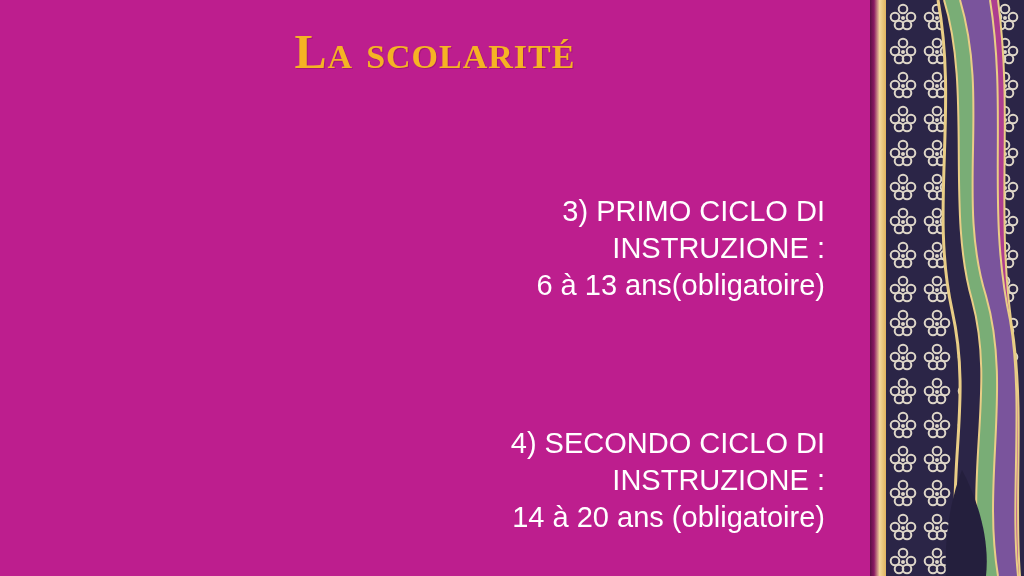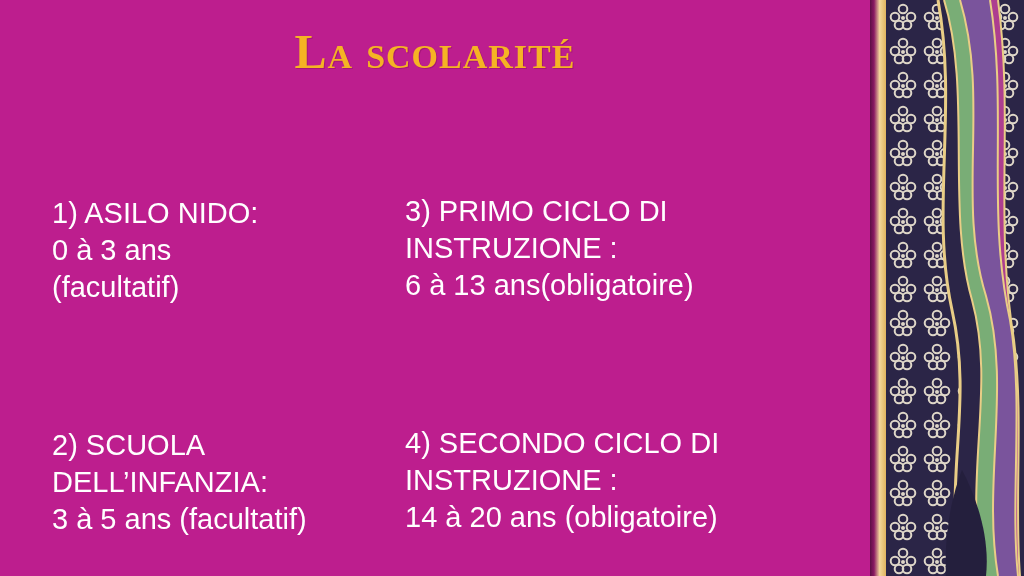--- a/index.html
+++ b/index.html
@@ -40,20 +40,21 @@
   }
   #col-left {
     left: 52px;
     top: 158px;
     width: 330px;
   }
   #col-right {
     left: 405px;
     top: 156px;
     width: 420px;
+    text-align: right;
   }
   .block { margin: 0; }
   .block-gap { height: 46px; }
 
   
   #deco {
     position: absolute;
     top: 0;
     right: 0;
     width: 154px;
@@ -73,29 +74,20 @@
     background: #2b2547;
   }
 </style>
 </head>
 <body>
 
 <div id="slide">
 
   <div id="title">La scolarité</div>
 
-  <div class="col" id="col-left">
-    <div class="block">1)  ASILO NIDO:
-     0 à 3 ans
-     (facultatif)</div>
-    <div class="block-gap"></div>
-    <div class="block">2) SCUOLA
-DELL’INFANZIA:
-3 à 5 ans (facultatif)</div>
-  </div>
 
   <div class="col" id="col-right">
     <div class="block">3) PRIMO CICLO DI
 INSTRUZIONE :
 6 à 13 ans(obligatoire)</div>
     <div class="block-gap"></div>
     <div class="block">4) SECONDO CICLO DI
 INSTRUZIONE :
 14 à 20 ans (obligatoire)</div>
   </div>

